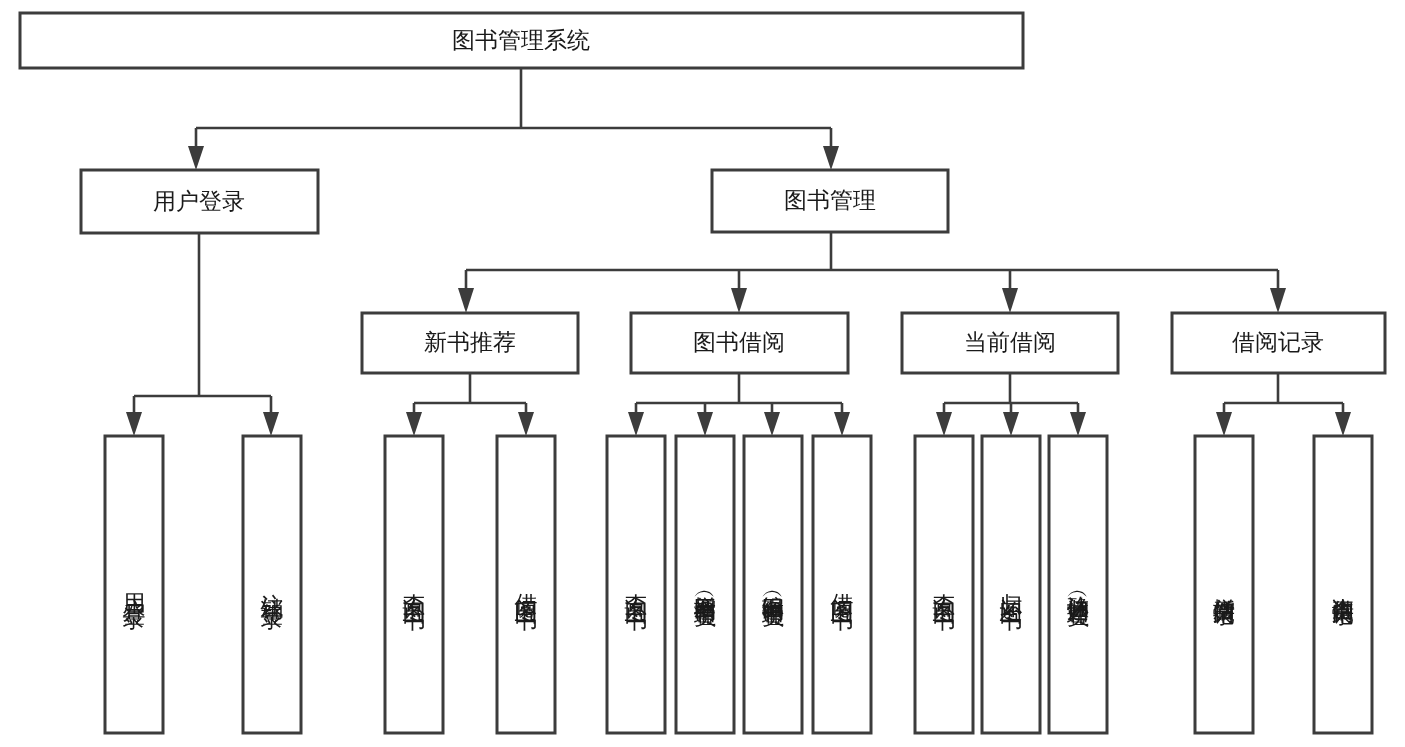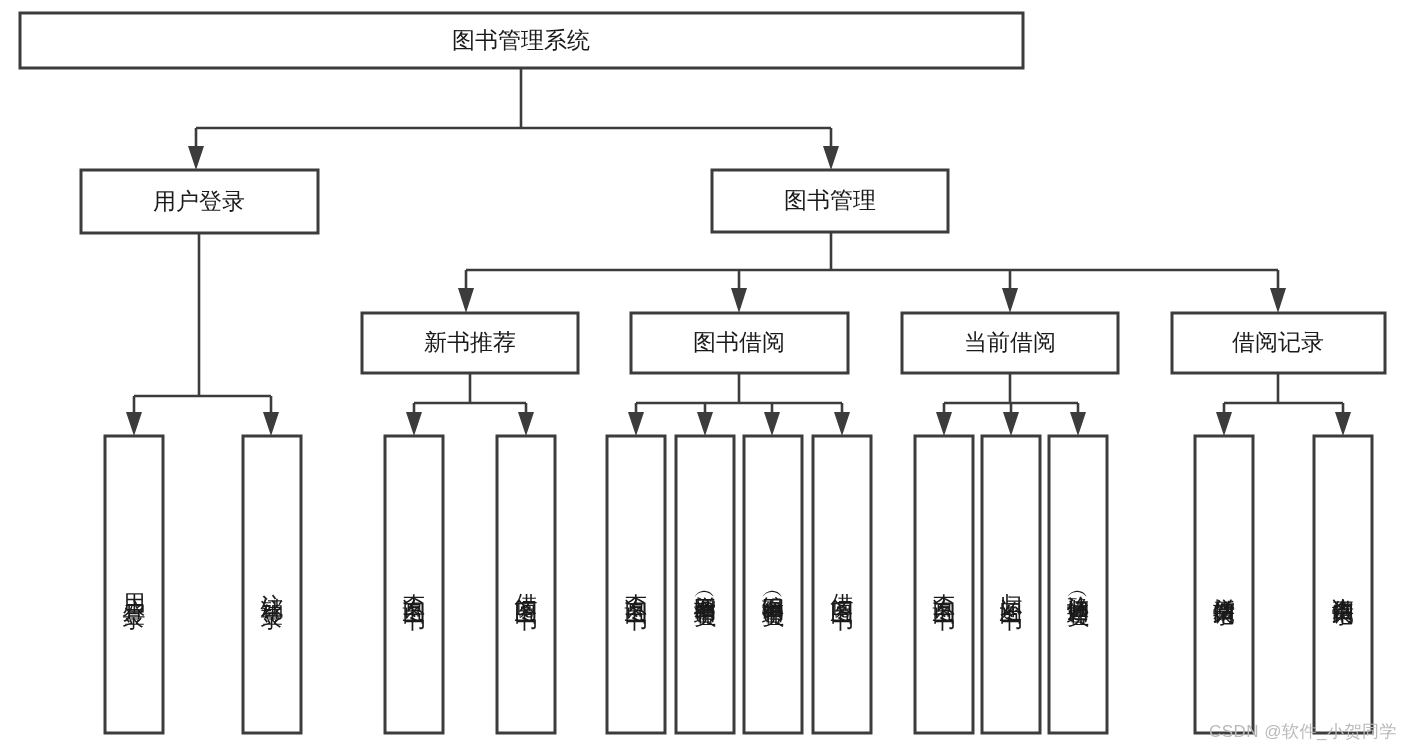--- a/index.html
+++ b/index.html
@@ -190,14 +190,13 @@
     <span>确认归还（管理员）</span>
   </div>
 
   <div class="vnode tight" style="left:1195px;top:436px;width:58px;height:297px;">
     <span>新增借阅记录</span>
   </div>
   <div class="vnode tight" style="left:1314px;top:436px;width:58px;height:297px;">
     <span>查询借阅记录</span>
   </div>
 
-  <div class="watermark">CSDN @软件_小贺同学</div>
 </div>
 
 </body></html>

